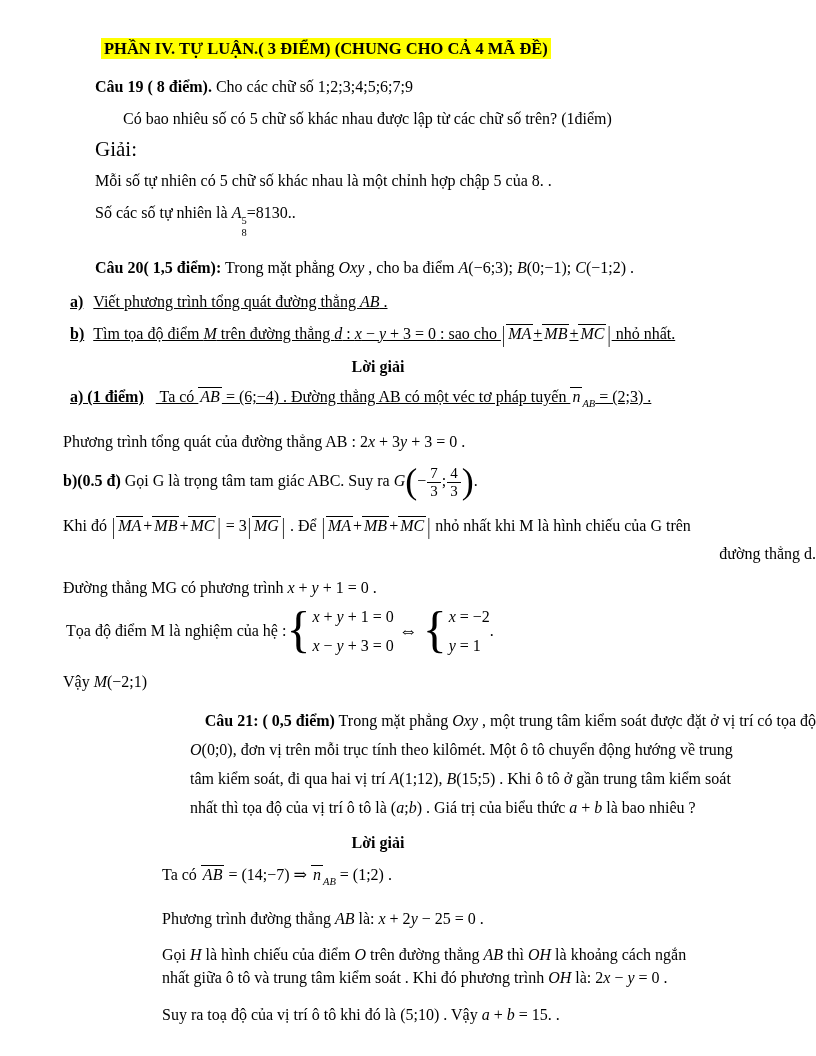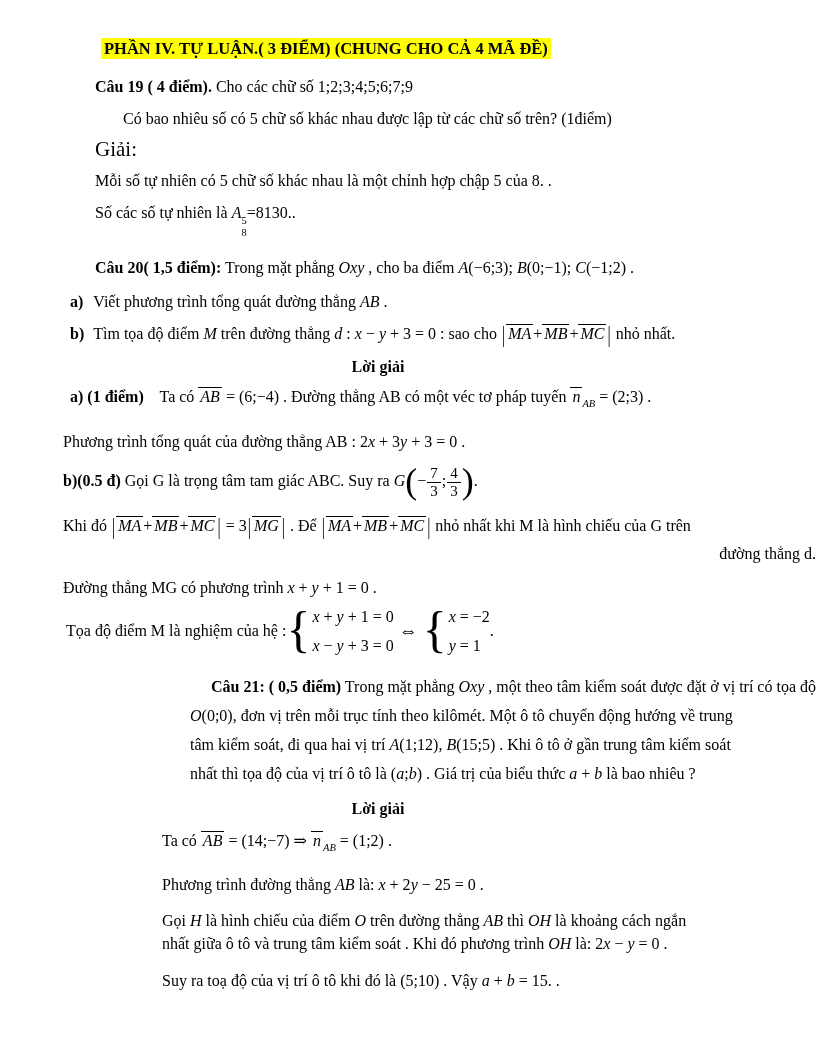--- a/index.html
+++ b/index.html
@@ -7,21 +7,21 @@
     width:816px;height:1056px;background:#ffffff;color:#000;
     font-family:"Liberation Serif","DejaVu Serif",serif;
     font-size:16px;overflow:hidden;
   }
   .page{position:relative;width:816px;height:1056px;}
   .ln{line-height:26px;}
   b,.bold{font-weight:bold;}
   .hl{background:#ffff00;font-weight:bold;padding:1px 3px;font-size:16.5px;}
   .m63{margin-left:63px;}
   .m66{margin-left:66px;}
-  .m70{margin-left:70px;}
+  .m70{margin-left:70px;text-decoration:underline;}
   .m88{margin-left:61px;text-align:right;}
   .m95{margin-left:95px;}
   .m123{margin-left:123px;}
   .m162{margin-left:162px;margin-right:58px;}
   .m190{margin-left:190px;margin-right:58px;}
   .center{text-align:center;margin-right:60px;}
   .mi{font-style:italic;}
   [data-math] i{font-style:italic;}
   .vec{font-style:italic;border-top:1px solid #000;padding:0 2px;display:inline-block;line-height:1.1;}
   .msub{font-size:10.5px;font-style:italic;vertical-align:-5px;letter-spacing:0;}
@@ -43,21 +43,21 @@
 </head>
 <body>
 
 <div class="page">
 
   <div class="ln m95" style="margin-top:36px;padding-left:6px;">
     <span class="hl">PHẦN IV. TỰ LUẬN.( 3 ĐIỂM)  (CHUNG CHO CẢ 4 MÃ ĐỀ)</span>
   </div>
 
   <div class="ln m95" style="margin-top:12px;">
-    <b>Câu 19 ( 4 điểm).</b><span> Cho các chữ số 1;2;3;4;5;6;7;9</span>
+    <b>Câu 19 ( 8 điểm).</b><span> Cho các chữ số 1;2;3;4;5;6;7;9</span>
   </div>
   <div class="ln m123" style="margin-top:6px;">
     <span>Có bao nhiêu số có 5 chữ số khác nhau được lập từ các chữ số trên?  (1điểm)</span>
   </div>
   <div class="ln m95" style="margin-top:4px;font-size:21px;">
     <span>Giải:</span>
   </div>
   <div class="ln m95" style="margin-top:6px;">
     <span>Mỗi số tự nhiên có 5 chữ số khác nhau là một chỉnh hợp chập 5 của 8. .</span>
   </div>
@@ -116,23 +116,26 @@
     <span class="iff">⇔</span>
     <span class="sys">
         <span class="brace">{</span>
         <span class="sysrows">
           <span data-math=""><i>x</i> = −2</span>
           <span data-math=""><i>y</i> = 1</span>
         </span>
       </span>
     <span> .</span>
   </div>
+  <div class="ln m63" style="margin-top:8px;">
+    <span>Vậy </span><span data-math=""><i>M</i>(−2;1)</span>
+  </div>
 
   <div class="ln m88" style="margin-top:13px;">
-    <b>Câu 21: ( 0,5 điểm)</b><span> Trong mặt phẳng </span><span class="mi">Oxy</span><span> , một theo tâm kiểm soát được đặt ở vị trí có tọa độ</span>
+    <b>Câu 21: ( 0,5 điểm)</b><span> Trong mặt phẳng </span><span class="mi">Oxy</span><span> , một trung tâm kiểm soát được đặt ở vị trí có tọa độ</span>
   </div>
   <div class="ln m190" style="margin-top:3px;">
     <span data-math=""><i>O</i>(0;0)</span><span>, đơn vị trên mỗi trục tính theo kilômét. Một ô tô chuyển động hướng về trung</span>
   </div>
   <div class="ln m190" style="margin-top:3px;">
     <span>tâm kiểm soát, đi qua hai vị trí </span><span data-math=""><i>A</i>(1;12), <i>B</i>(15;5)</span><span> . Khi ô tô ở gần trung tâm kiểm soát</span>
   </div>
   <div class="ln m190" style="margin-top:3px;">
     <span>nhất thì tọa độ của vị trí ô tô là </span><span data-math="">(<i>a</i>;<i>b</i>)</span><span> . Giá trị của biểu thức </span><span data-math=""><i>a</i> + <i>b</i></span><span> là bao nhiêu ?</span>
   </div>

